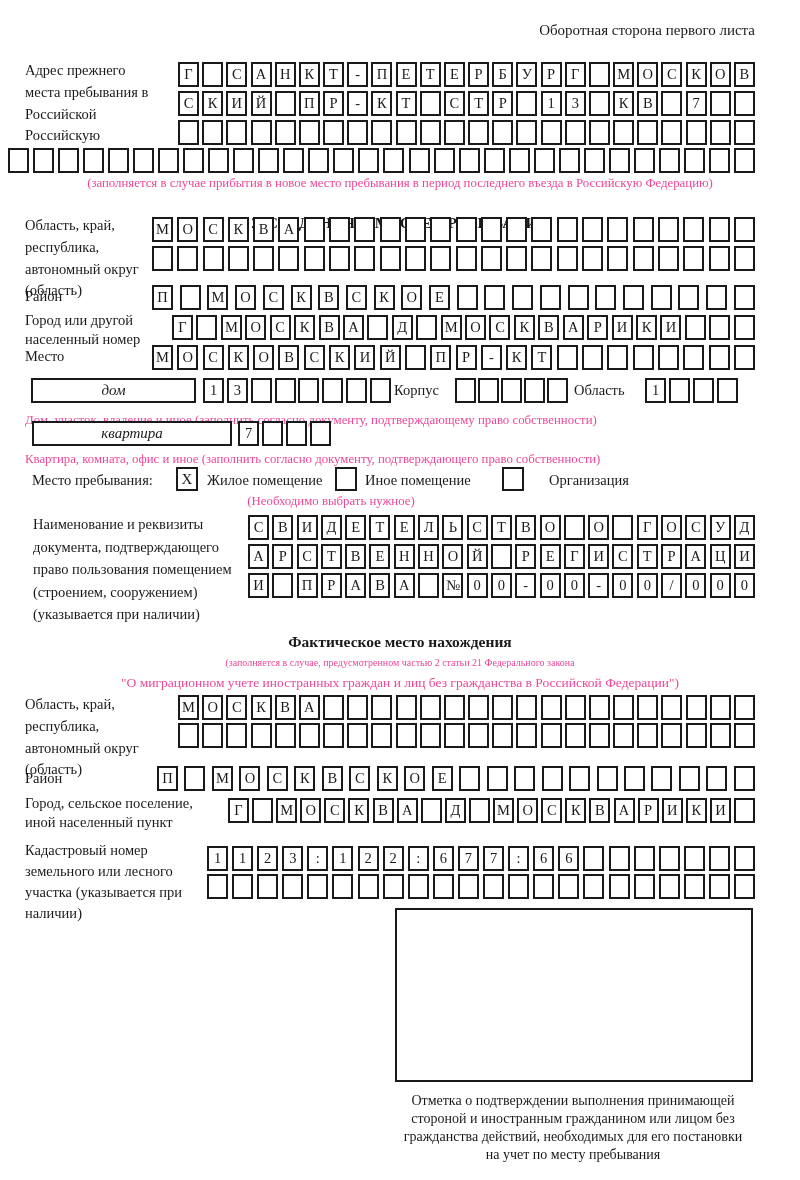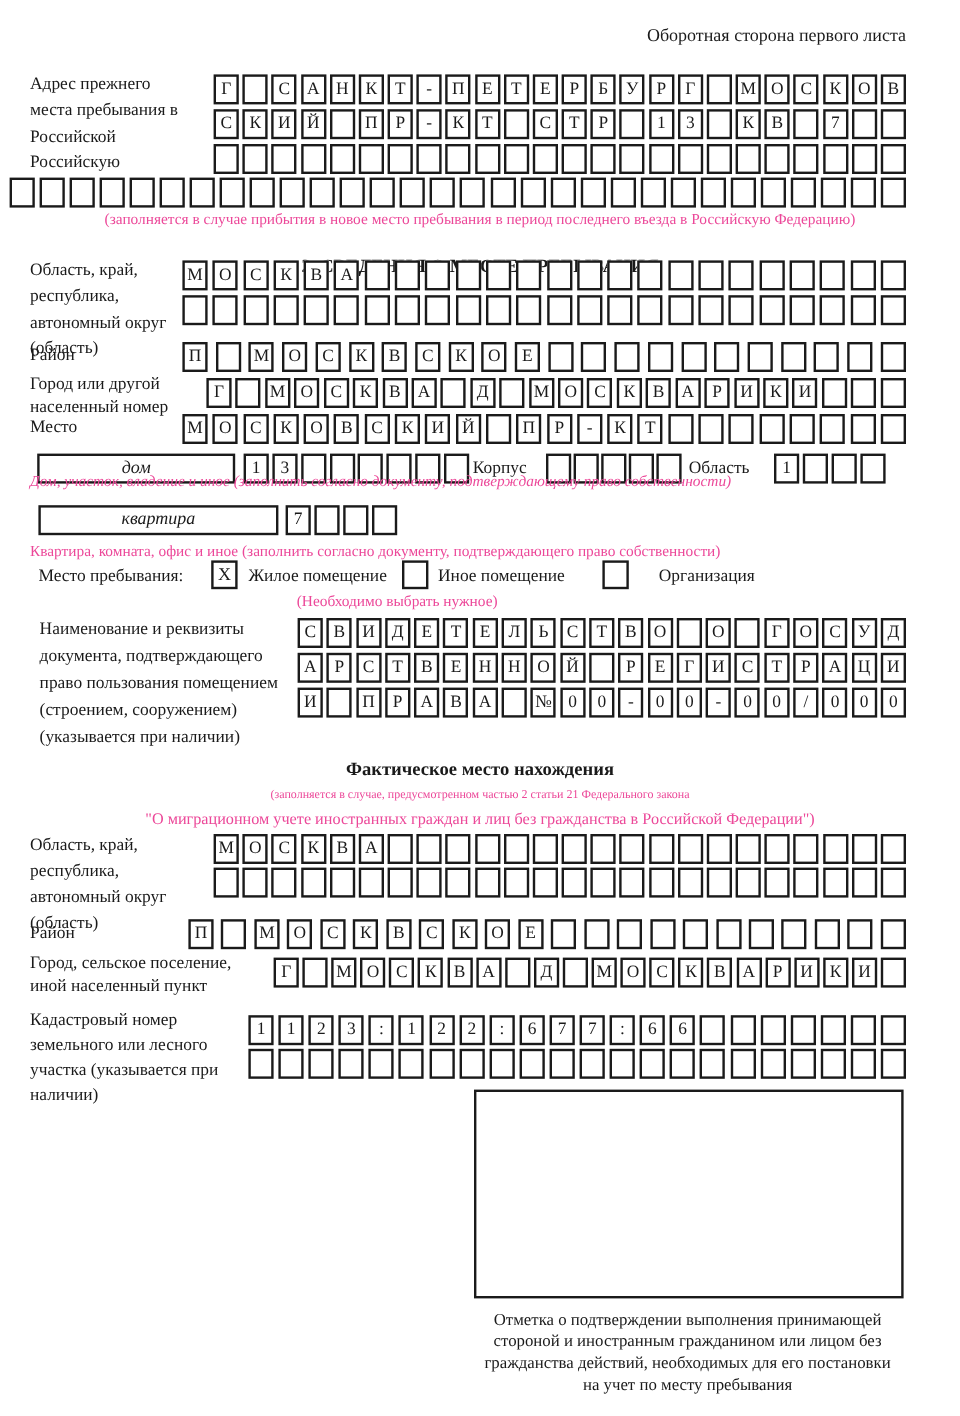--- a/index.html
+++ b/index.html
@@ -305,21 +305,21 @@
     <span class="cell"></span>
     <span class="cell"></span>
   </div>
 <div class="abs lbl" style="left:574px;top:380px;">Область</div>
 <div class="abs crow" style="left:645px;top:378px;width:93px;">
     <span class="cell">1</span>
     <span class="cell"></span>
     <span class="cell"></span>
     <span class="cell"></span>
   </div>
-<div class="abs note" style="left:25px;top:394px;font-style:italic;">Дом, участок, владение и иное (заполнить согласно документу, подтверждающему право собственности)</div>
+<div class="abs note" style="left:25px;top:413px;">Дом, участок, владение и иное (заполнить согласно документу, подтверждающему право собственности)</div>
 
 <div class="abs labelbox" style="left:32px;top:421px;width:200px;">квартира</div>
 <div class="abs crow" style="left:238px;top:421px;width:93px;">
     <span class="cell">7</span>
     <span class="cell"></span>
     <span class="cell"></span>
     <span class="cell"></span>
   </div>
 <div class="abs note" style="left:25px;top:452px;">Квартира, комната, офис и иное (заполнить согласно документу, подтверждающего право собственности)</div>
 

